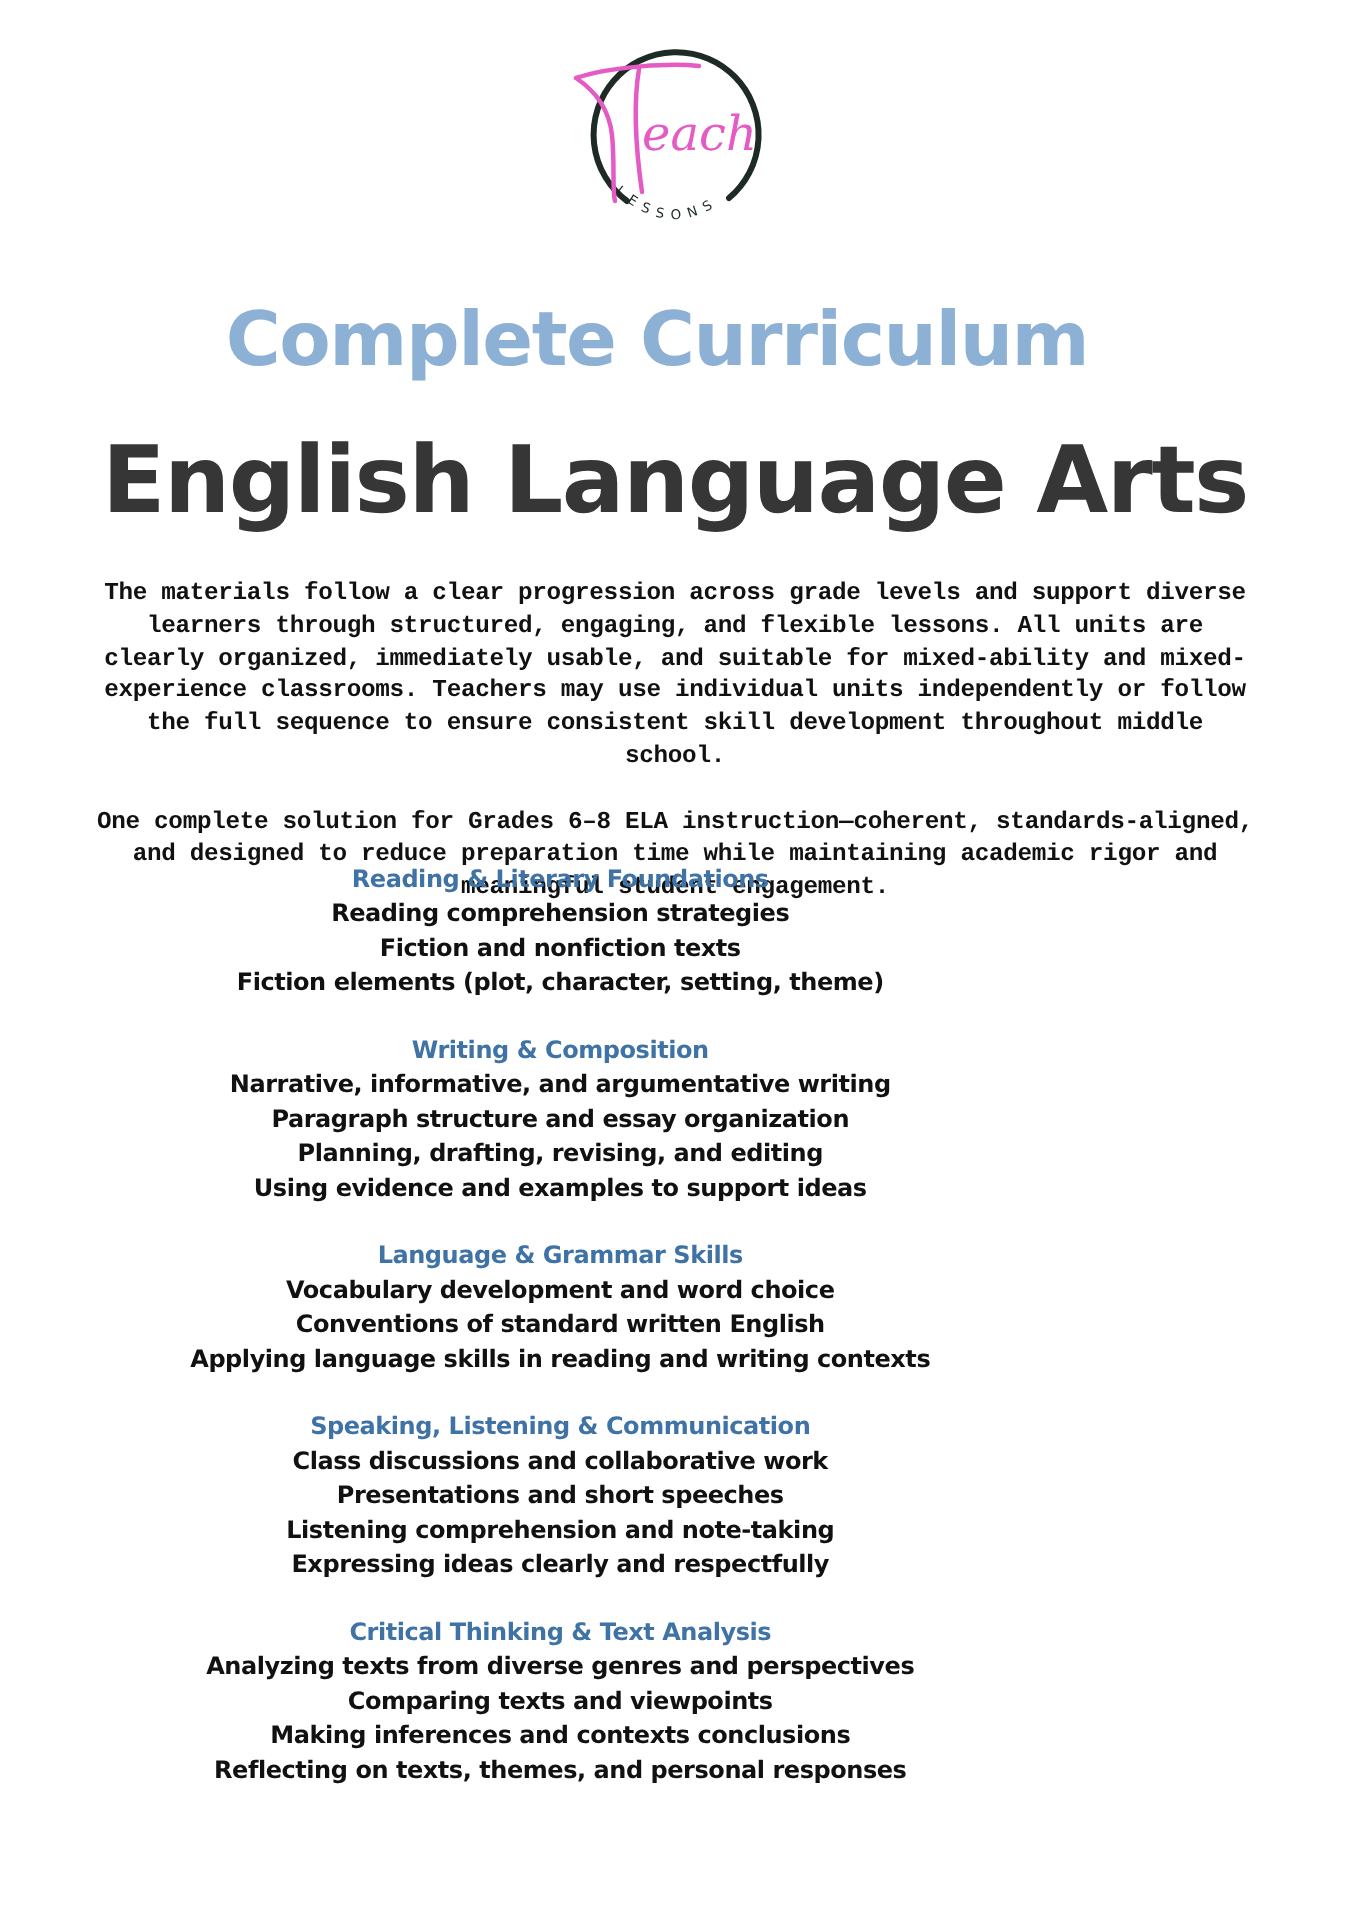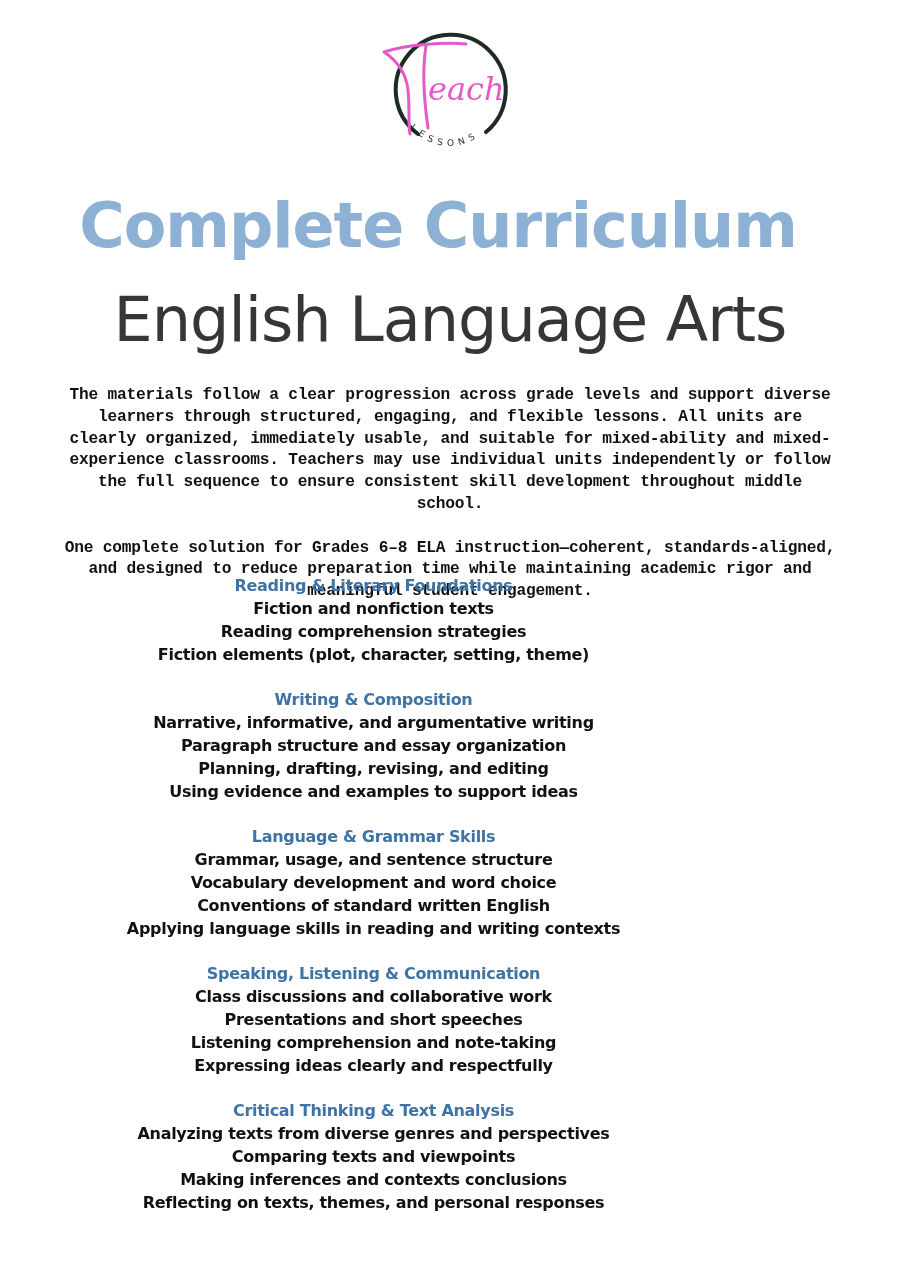--- a/index.html
+++ b/index.html
@@ -23,34 +23,34 @@
       height: 126px;
     }
     .title-main {
       position: absolute;
       left: 0;
       width: 876px;
       top: 180px;
       text-align: center;
       font-family: "DejaVu Sans", sans-serif;
       font-weight: bold;
-      font-size: 62px;
+      font-size: 50px;
       letter-spacing: -1px;
       color: #8db1d5;
       line-height: 92px;
       white-space: nowrap;
     }
     .title-sub {
       position: absolute;
       left: 0;
       width: 900px;
       top: 280px;
       text-align: center;
       font-family: "DejaVu Sans", sans-serif;
-      font-weight: normal;
+      font-weight: bold;
       font-size: 62px;
       letter-spacing: -1px;
       color: #363636;
       line-height: 80px;
       white-space: nowrap;
     }
     .intro {
       position: absolute;
       left: 62px;
       width: 776px;
@@ -117,34 +117,33 @@
 <div class="title-sub">English Language Arts</div>
 
 <div class="intro">
   <p>The materials follow a clear progression across grade levels and support diverse learners through structured, engaging, and flexible lessons. All units are clearly organized, immediately usable, and suitable for mixed-ability and mixed-experience classrooms. Teachers may use individual units independently or follow the full sequence to ensure consistent skill development throughout middle school.</p>
   <p>One complete solution for Grades 6–8 ELA instruction—coherent, standards-aligned, and designed to reduce preparation time while maintaining academic rigor and meaningful student engagement.</p>
 </div>
 
 <div class="sections">
   <div class="section">
     <div class="section-heading">Reading &amp; Literary Foundations</div>
+    <div class="section-item">Reading comprehension strategies</div>
     <div class="section-item">Fiction and nonfiction texts</div>
-    <div class="section-item">Reading comprehension strategies</div>
     <div class="section-item">Fiction elements (plot, character, setting, theme)</div>
   </div>
   <div class="section">
     <div class="section-heading">Writing &amp; Composition</div>
     <div class="section-item">Narrative, informative, and argumentative writing</div>
     <div class="section-item">Paragraph structure and essay organization</div>
     <div class="section-item">Planning, drafting, revising, and editing</div>
     <div class="section-item">Using evidence and examples to support ideas</div>
   </div>
   <div class="section">
     <div class="section-heading">Language &amp; Grammar Skills</div>
-    <div class="section-item">Grammar, usage, and sentence structure</div>
     <div class="section-item">Vocabulary development and word choice</div>
     <div class="section-item">Conventions of standard written English</div>
     <div class="section-item">Applying language skills in reading and writing contexts</div>
   </div>
   <div class="section">
     <div class="section-heading">Speaking, Listening &amp; Communication</div>
     <div class="section-item">Class discussions and collaborative work</div>
     <div class="section-item">Presentations and short speeches</div>
     <div class="section-item">Listening comprehension and note-taking</div>
     <div class="section-item">Expressing ideas clearly and respectfully</div>

